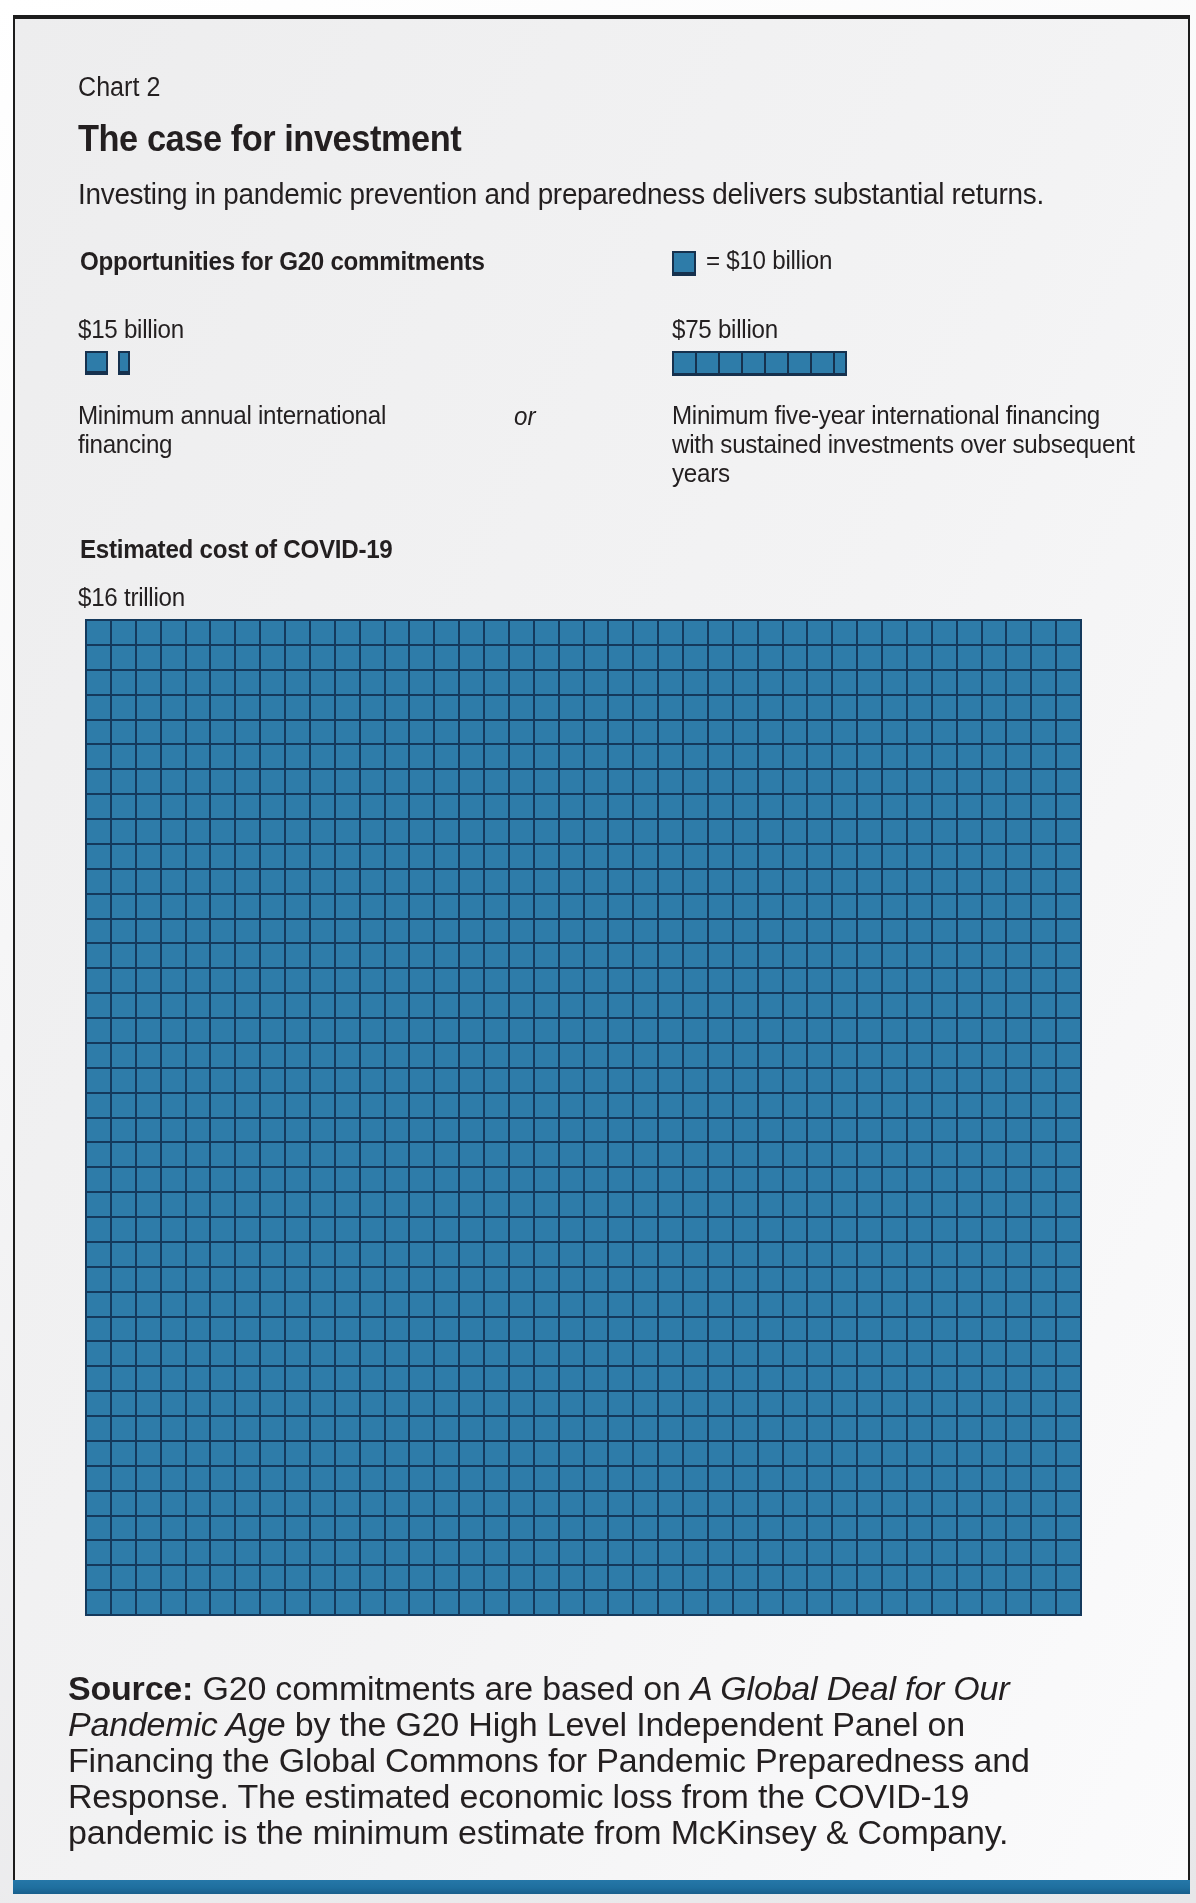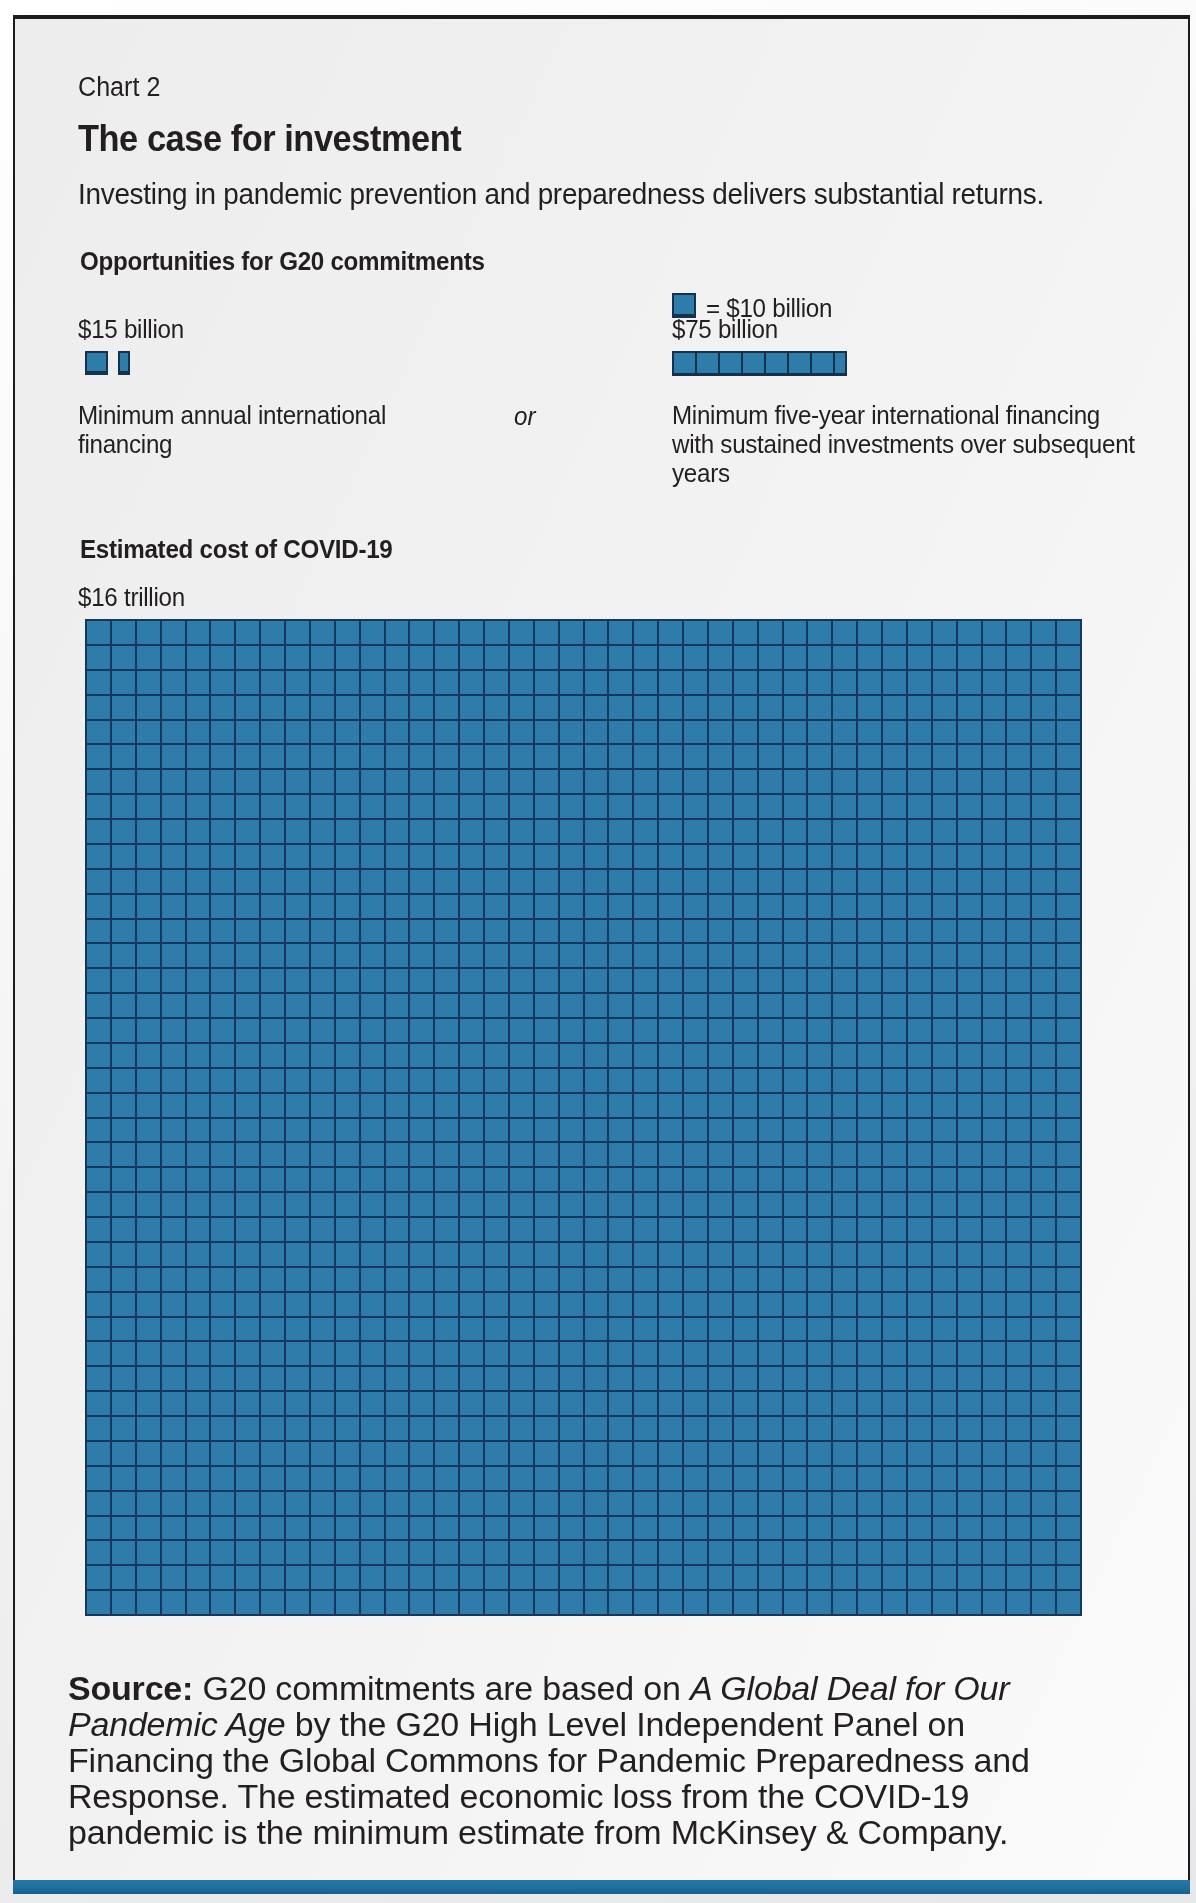--- a/index.html
+++ b/index.html
@@ -16,21 +16,21 @@
   }
   .abs{position:absolute;}
   .cond{transform:scaleX(0.93);transform-origin:0 0;}
   .chart-label{font-size:27px;}
   .title{font-size:37px;font-weight:700;letter-spacing:-0.5px;}
   .subtitle{font-size:30px;letter-spacing:-0.3px;white-space:nowrap;}
   .h-bold{font-size:26px;font-weight:700;letter-spacing:-0.3px;white-space:nowrap;}
   .amt{font-size:26px;letter-spacing:-0.3px;white-space:nowrap;}
   .desc{font-size:26px;line-height:29px;letter-spacing:-0.3px;}
   .or{font-size:26px;font-style:italic;}
-  .legend-row{display:flex;align-items:flex-start;gap:10px;margin-top:48px;}
+  .legend-row{display:flex;align-items:flex-end;gap:10px;}
   .unit-square{
     width:20px;height:19px;background:#2e7ca9;
     border:2px solid #16314e;border-bottom-width:4px;
   }
   .pict-bar{display:flex;}
   .pict-bar.sep{gap:10px;}
   .pict-bar.sep .u{
     width:19px;height:18px;background:#2e7ca9;
     border:2px solid #16314e;border-bottom-width:4px;
   }

